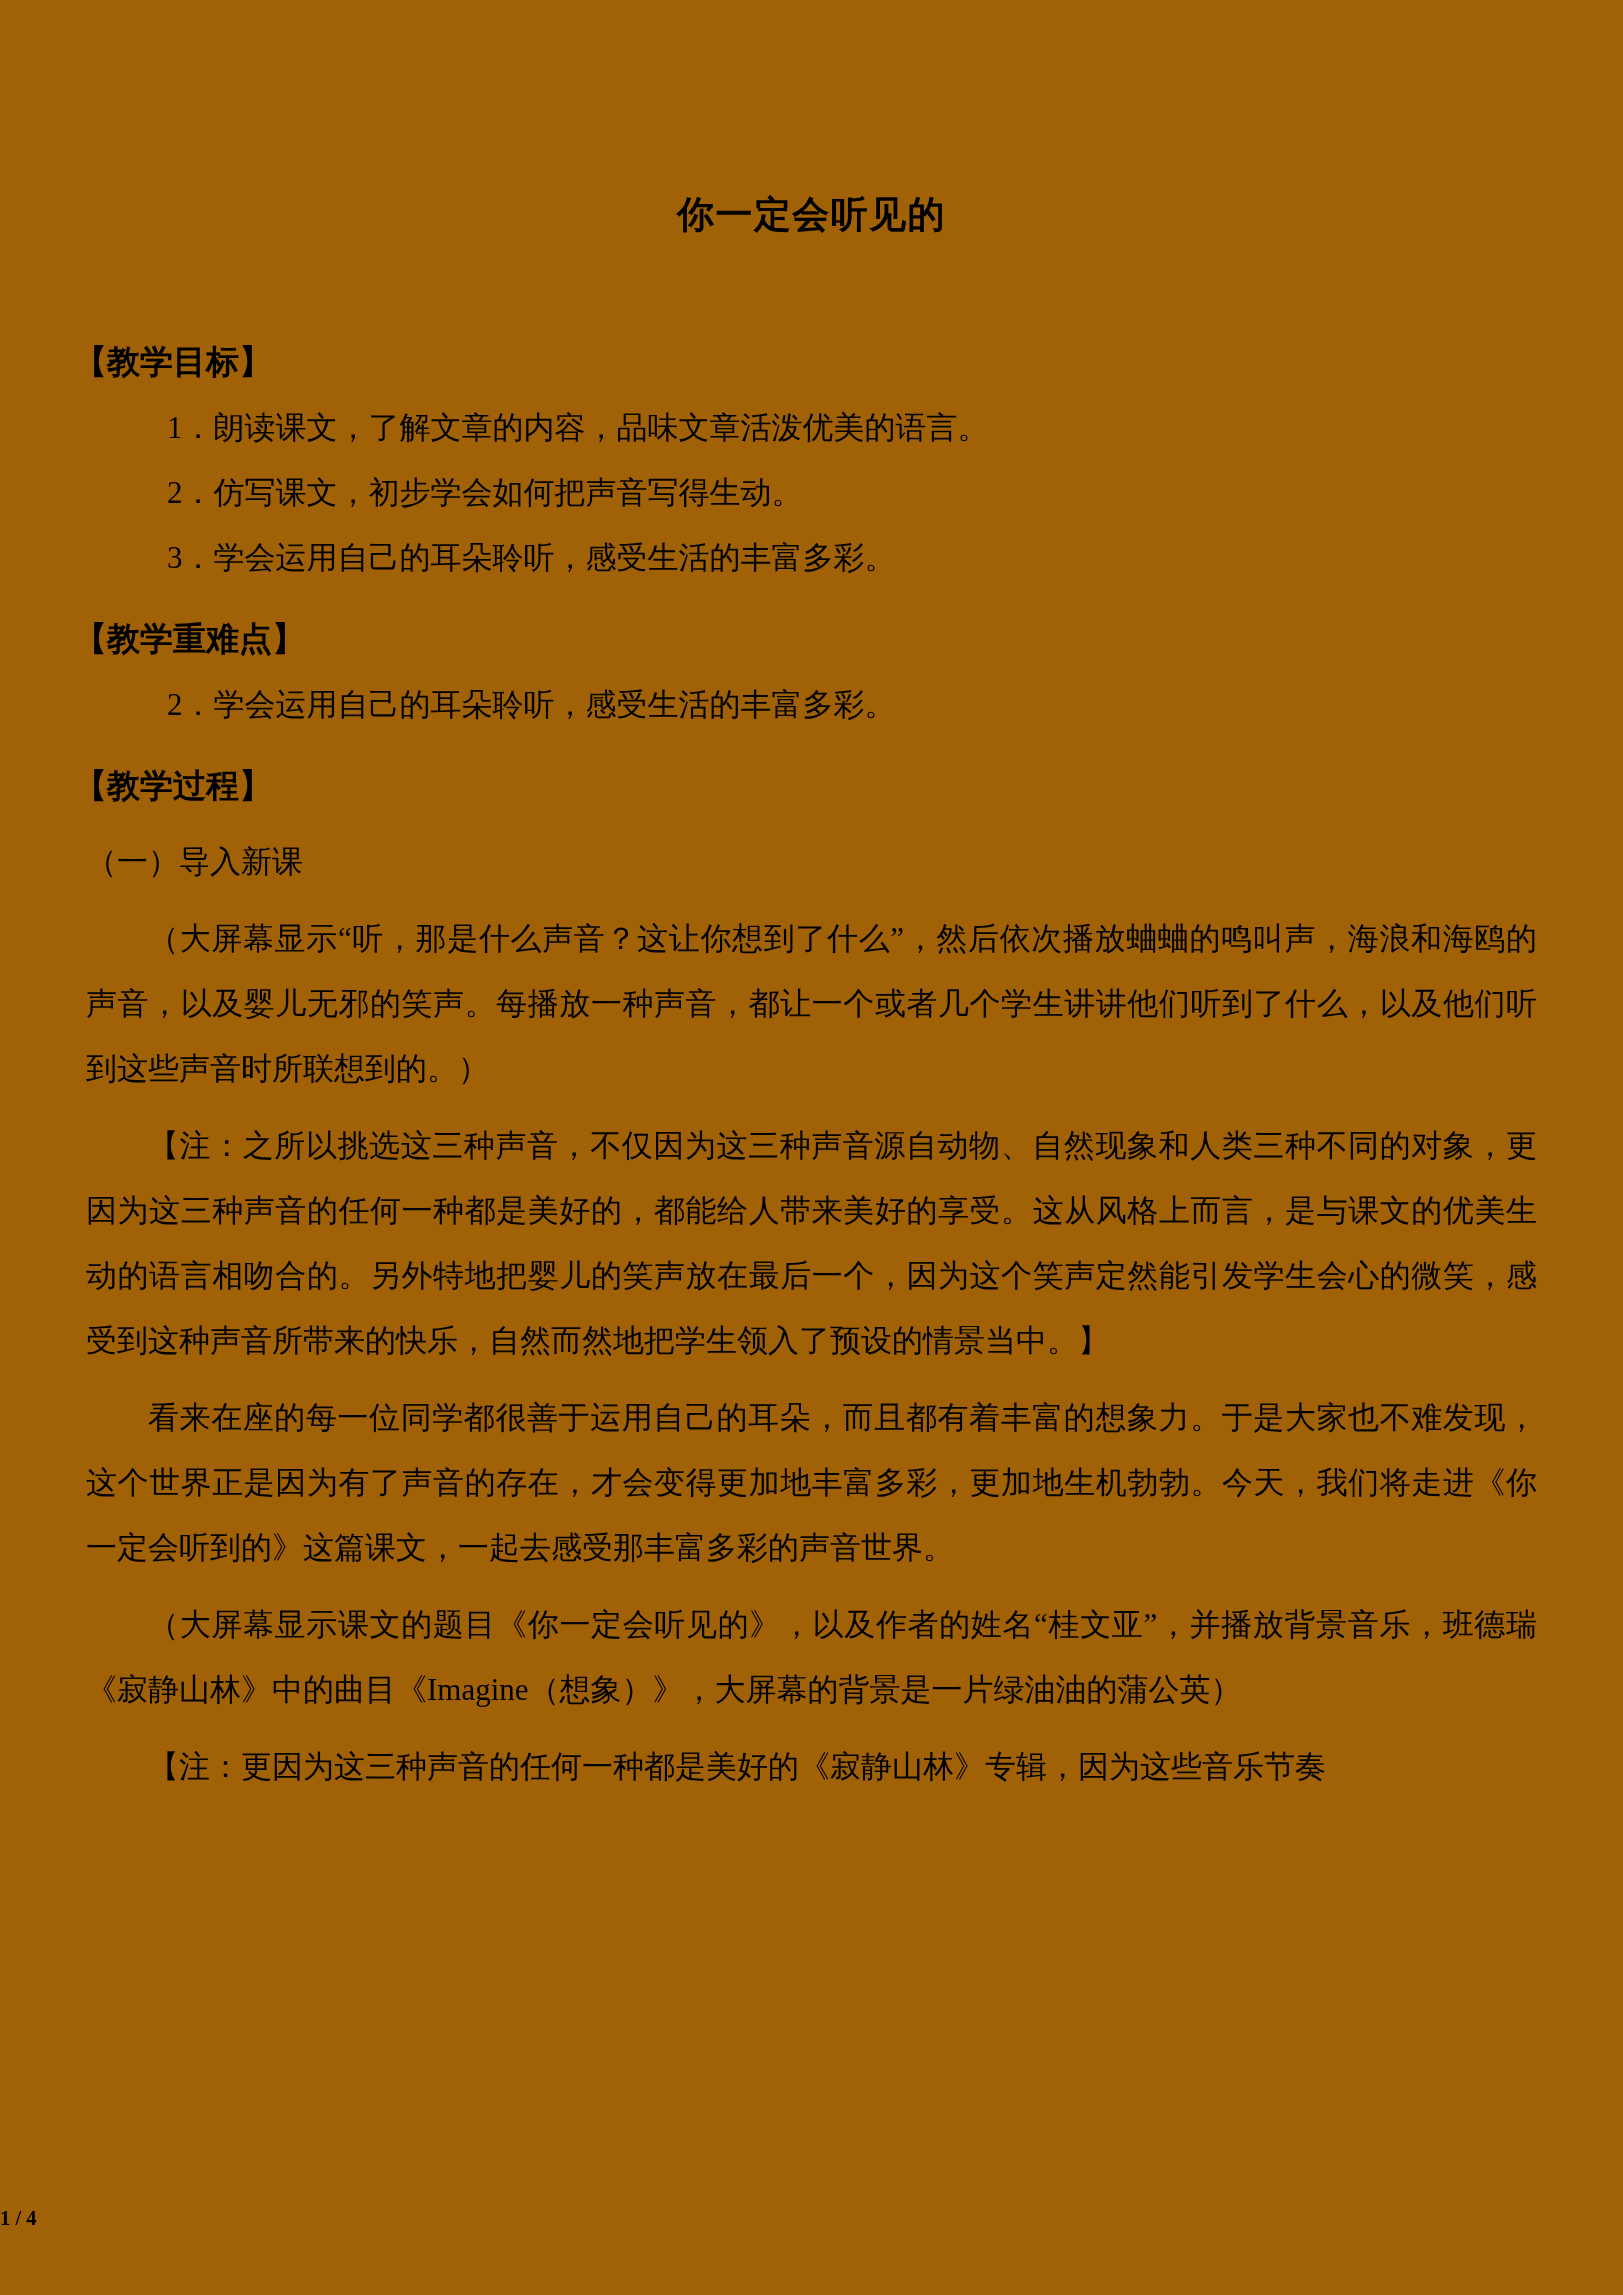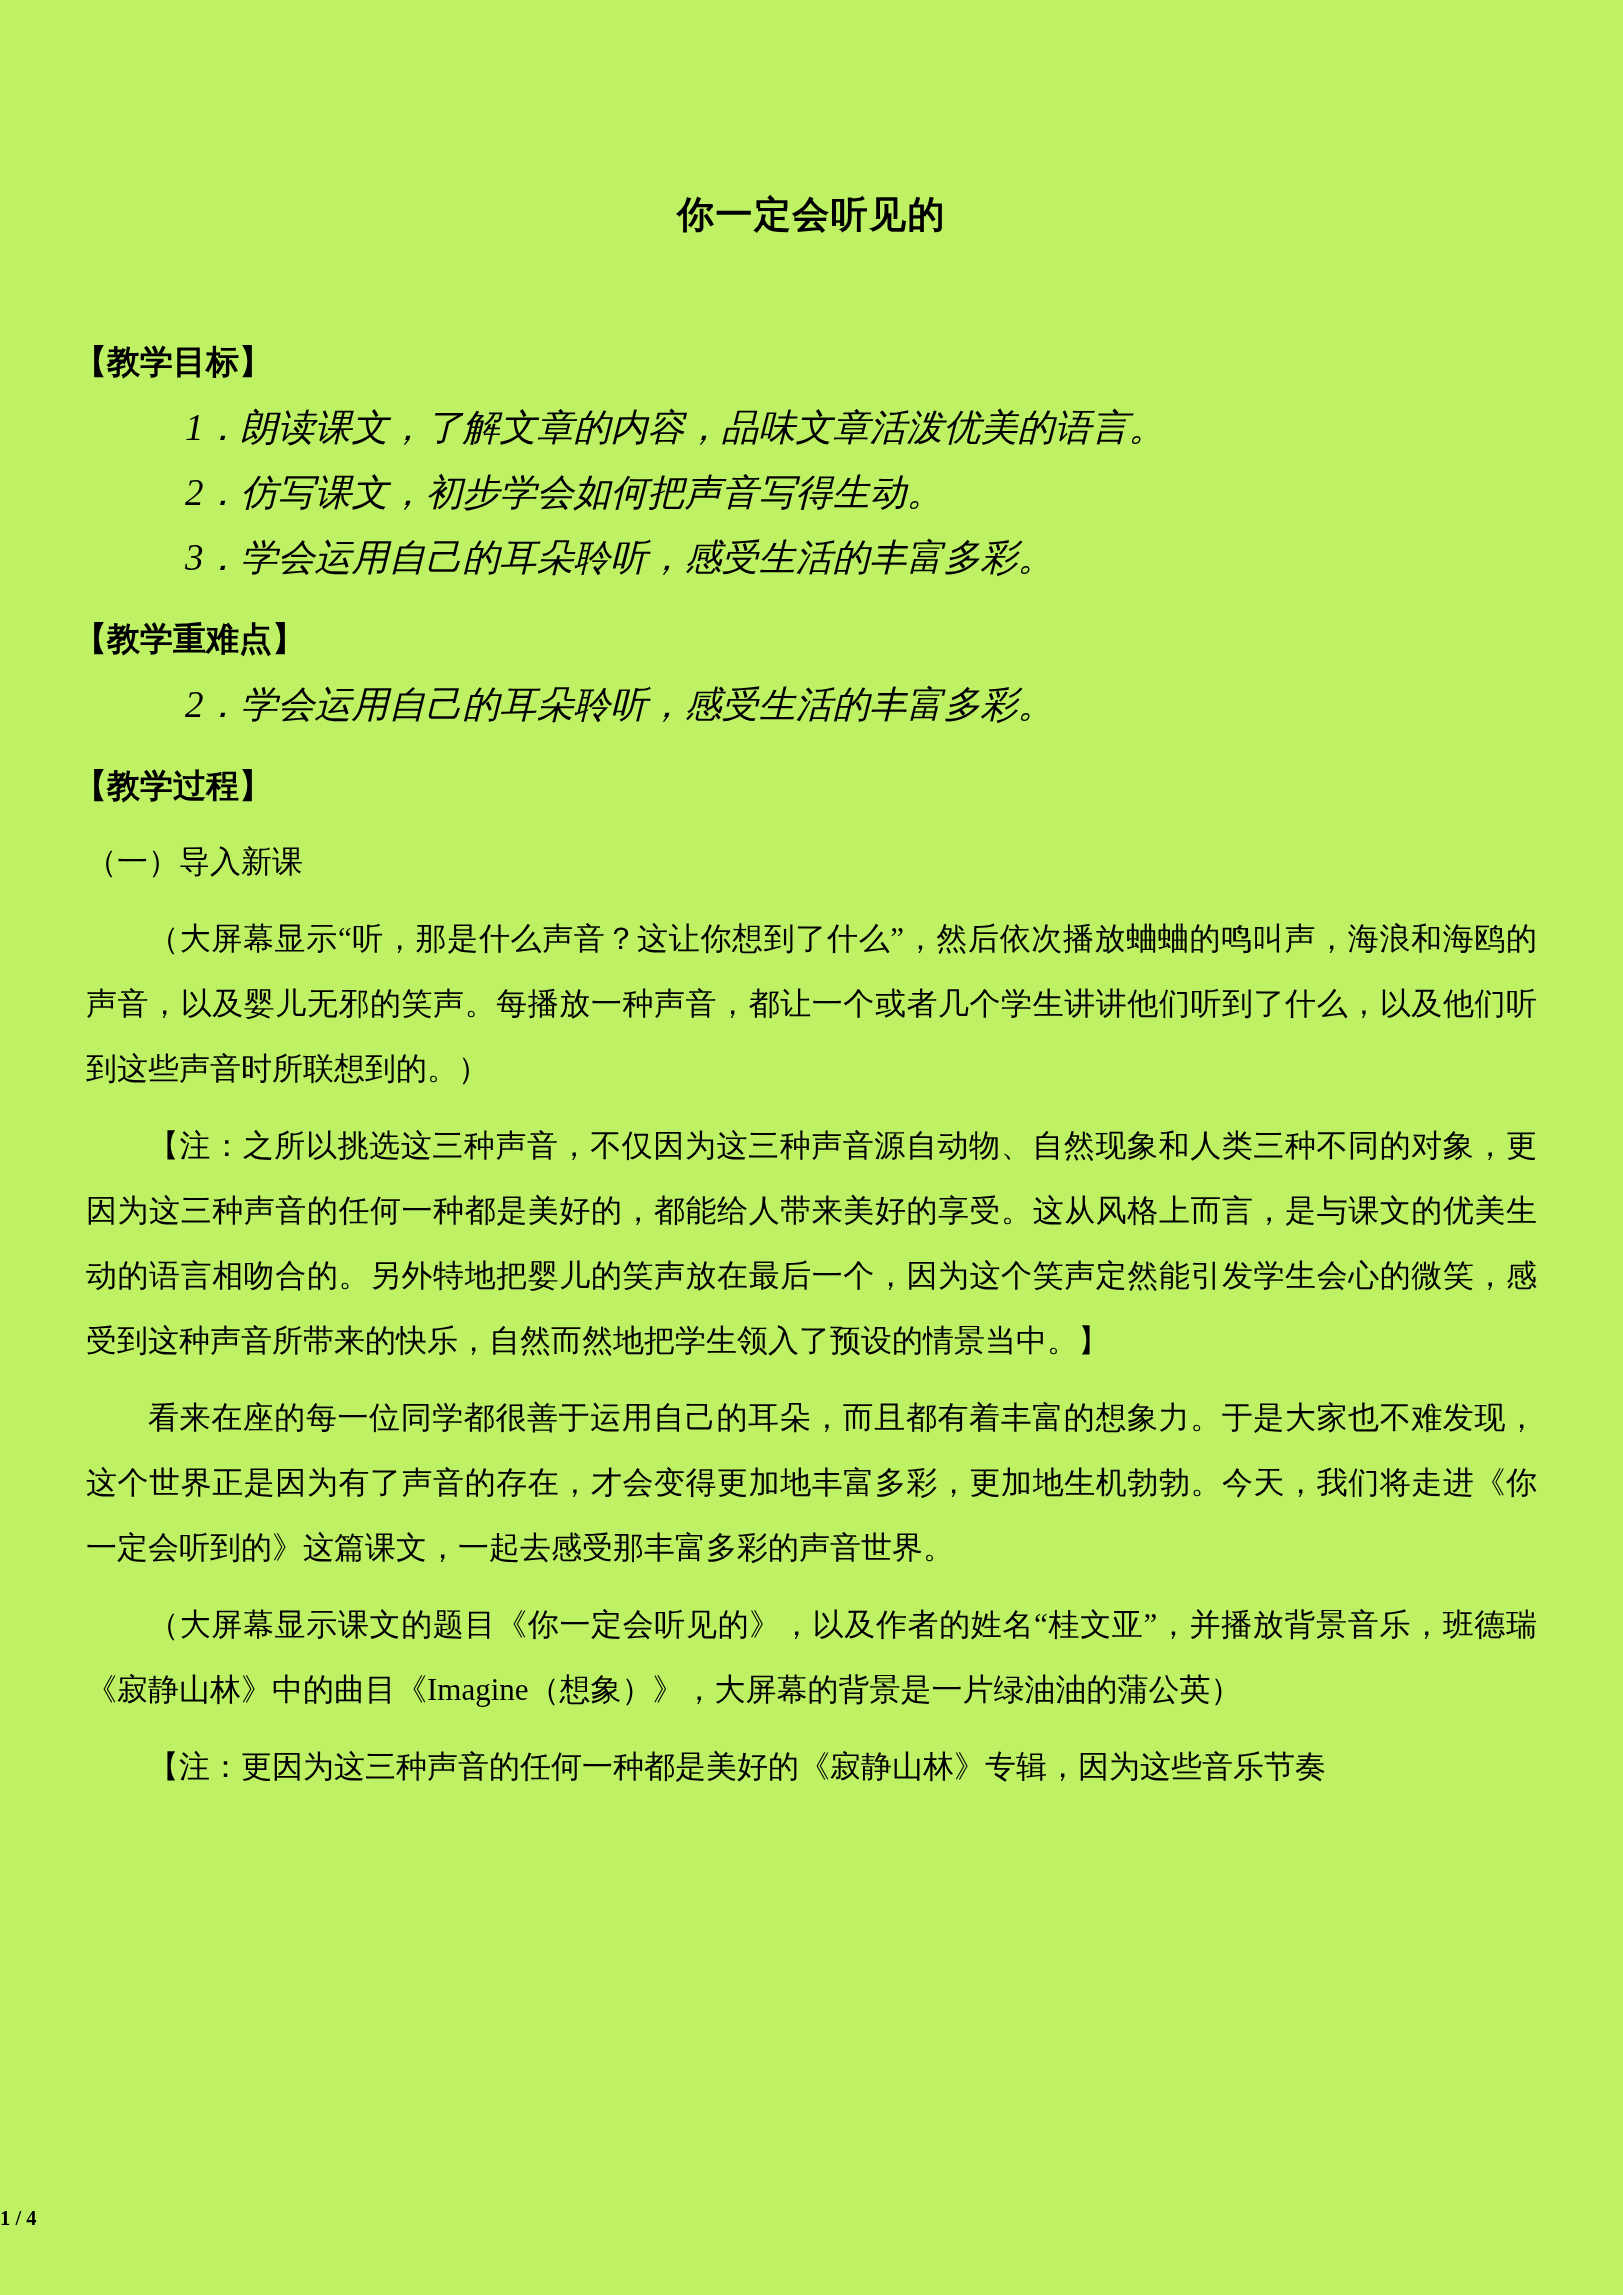--- a/index.html
+++ b/index.html
@@ -5,21 +5,21 @@
   html, body {
     margin: 0;
     padding: 0;
     background: #ffffff;
   }
   .page {
     position: relative;
     width: 1623px;
     height: 2295px;
     box-sizing: border-box;
-    background: #bef264;
+    background: #a16207;
     color: #000000;
     font-family: "Liberation Serif", "DejaVu Serif", serif;
     padding: 194px 74px 0 74px;
     overflow: hidden;
   }
   .doc-title {
     margin: 0 0 95px 0;
     text-align: center;
     font-size: 37px;
     font-weight: bold;
@@ -30,26 +30,25 @@
     margin: 17px 0 0 0;
     font-size: 33px;
     font-weight: bold;
     line-height: 65px;
   }
   .section-heading.first {
     margin-top: 0;
   }
   .list-item {
     margin: 0;
-    font-size: 37px;
+    font-size: 31px;
     line-height: 65px;
     text-indent: 3em;
     text-align: justify;
     text-justify: inter-ideograph;
-    font-style: italic;
   }
   .para {
     margin: 12px;
     font-size: 31px;
     line-height: 65px;
     text-align: justify;
     text-justify: inter-ideograph;
     word-break: break-all;
   }
   .para.indent {

